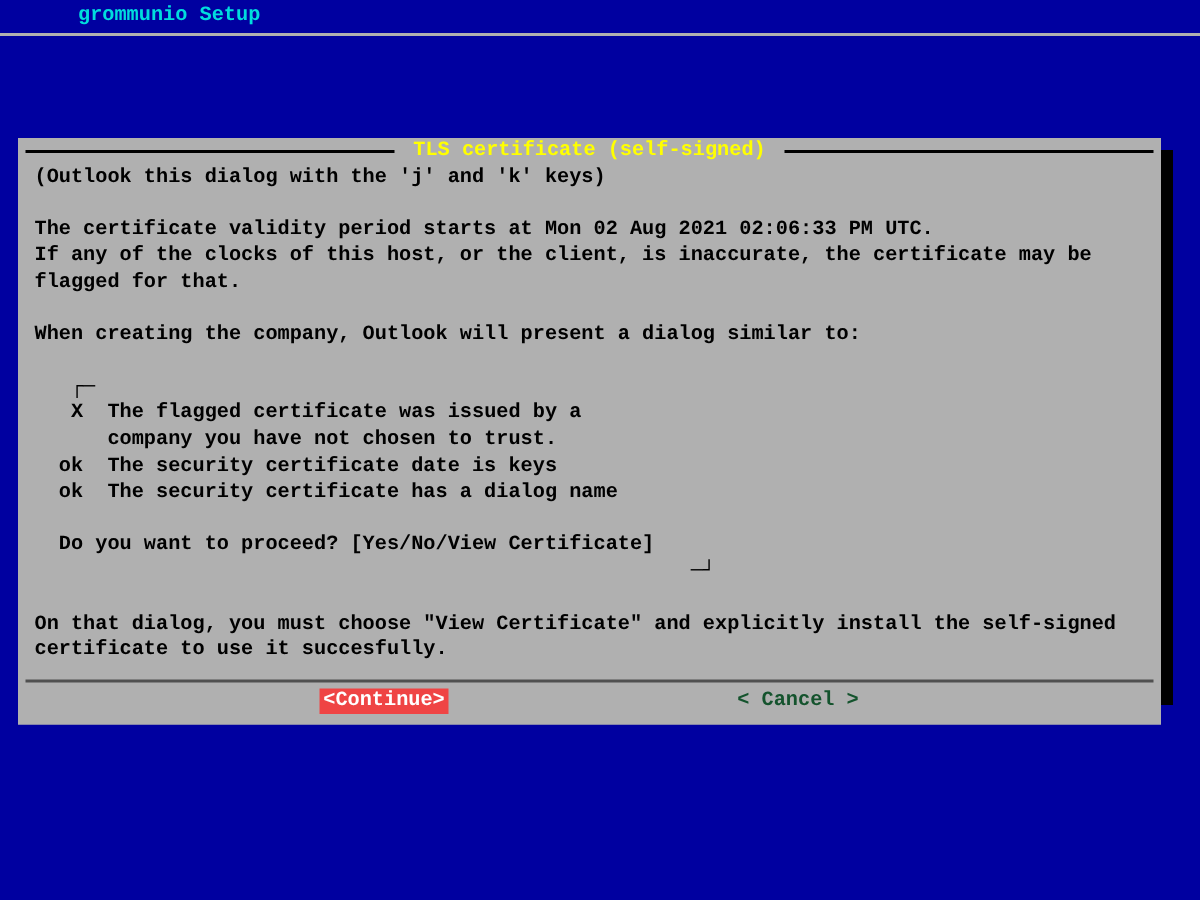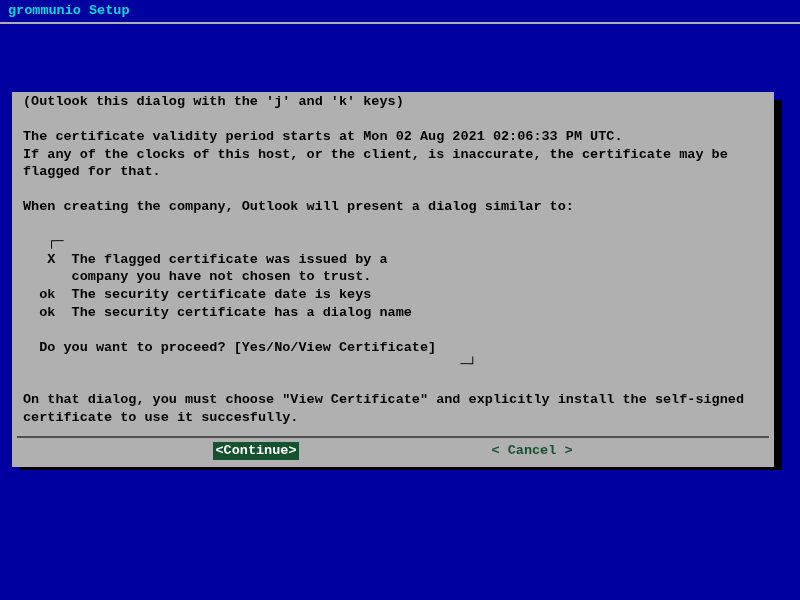--- a/index.html
+++ b/index.html
@@ -10,20 +10,21 @@
       font-size: 13.5px;
       font-weight: bold;
       width: 800px;
       height: 600px;
       overflow: hidden;
       line-height: 1.3;
     }
     .header {
       color: #00dddd;
       padding: 2px 8px;
+      margin-left: 44px;
     }
     .hr-line {
       border-top: 2px solid #b0b0b0;
       margin: 0;
     }
     .dialog-shadow {
       position: absolute;
       top: 100px;
       left: 20px;
       width: 762px;
@@ -72,21 +73,21 @@
       margin: 4px 4px 0 4px;
     }
     .dialog-buttons {
       display: flex;
       justify-content: center;
       gap: 150px;
       padding: 4px 0 6px 0;
       color: #000000;
     }
     .btn-continue {
-      background-color: #14532d;
+      background-color: #ef4444;
       color: #ffffff;
       padding: 0 2px;
     }
     .btn-cancel {
       color: #14532d;
       margin-left: 43px;
     }
     .box-corner-tl {
       display: inline-block;
     }
@@ -98,20 +99,21 @@
 <body>
 
 <div class="header">
   <span>grommunio Setup</span>
 </div>
 <div class="hr-line"></div>
 
 <div class="dialog-shadow"></div>
 
 <div class="dialog">
+  <div class="dialog-title">TLS certificate (self-signed)</div>
   <div class="dialog-body"><span>(Outlook this dialog with the 'j' and 'k' keys)</span>
 
 <span>The certificate validity period starts at Mon 02 Aug 2021 02:06:33 PM UTC.
 If any of the clocks of this host, or the client, is inaccurate, the certificate may be flagged for that.</span>
 
 <span>When creating the company, Outlook will present a dialog similar to:</span>
 
    <span class="box-corner-tl">┌─</span>
 <span>   X  The flagged certificate was issued by a</span>
 <span>      company you have not chosen to trust.</span>

